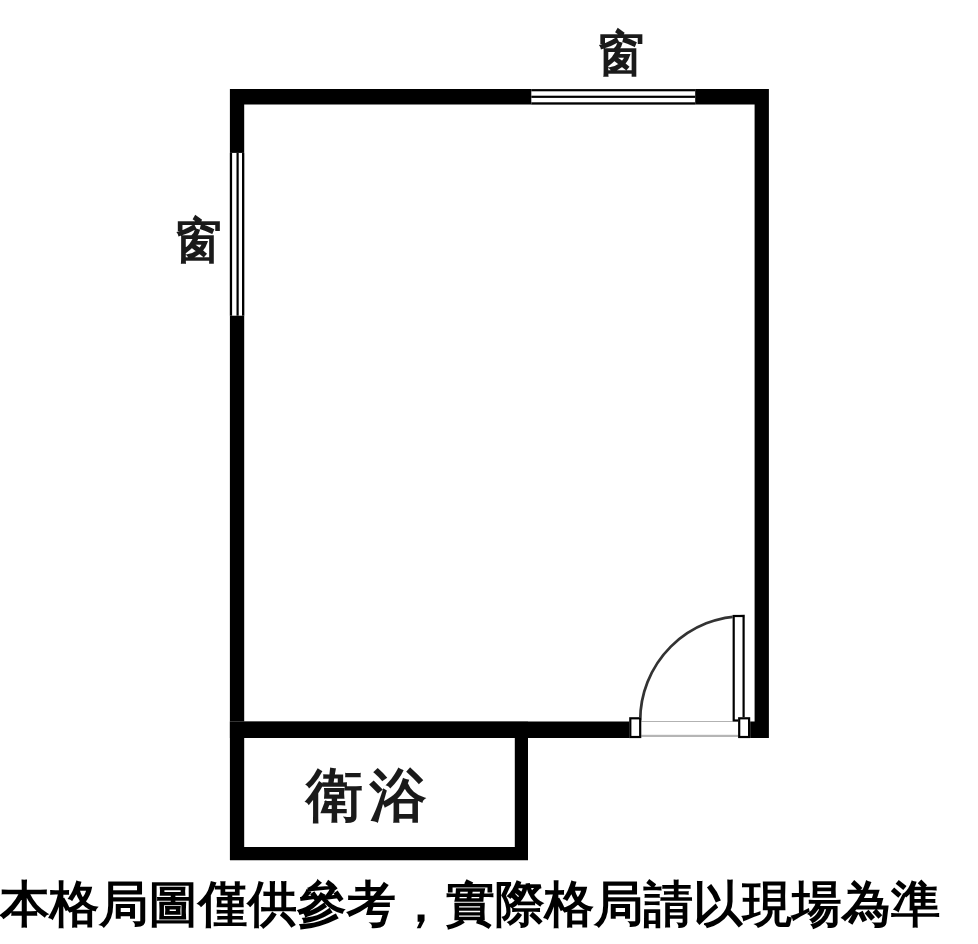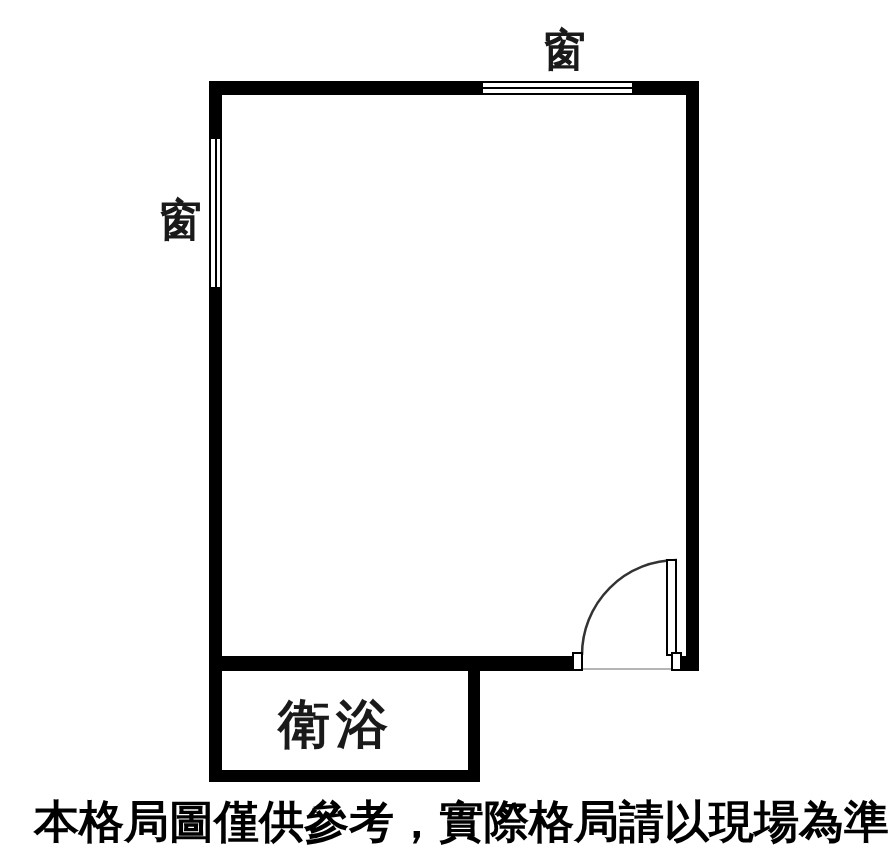--- a/index.html
+++ b/index.html
@@ -165,21 +165,21 @@
   .label-window-left {
     left: 158px;
     top: 198px;
     font-size: 44px;
   }
   .disclaimer {
     position: absolute;
     left: 0;
     right: 0;
     top: 797px;
-    text-align: right;
+    text-align: left;
     font-size: 45px;
     font-weight: 700;
     color: #000000;
     line-height: 1.1;
     white-space: nowrap;
     z-index: 5;
   }
 </style>
 </head>
 <body>

